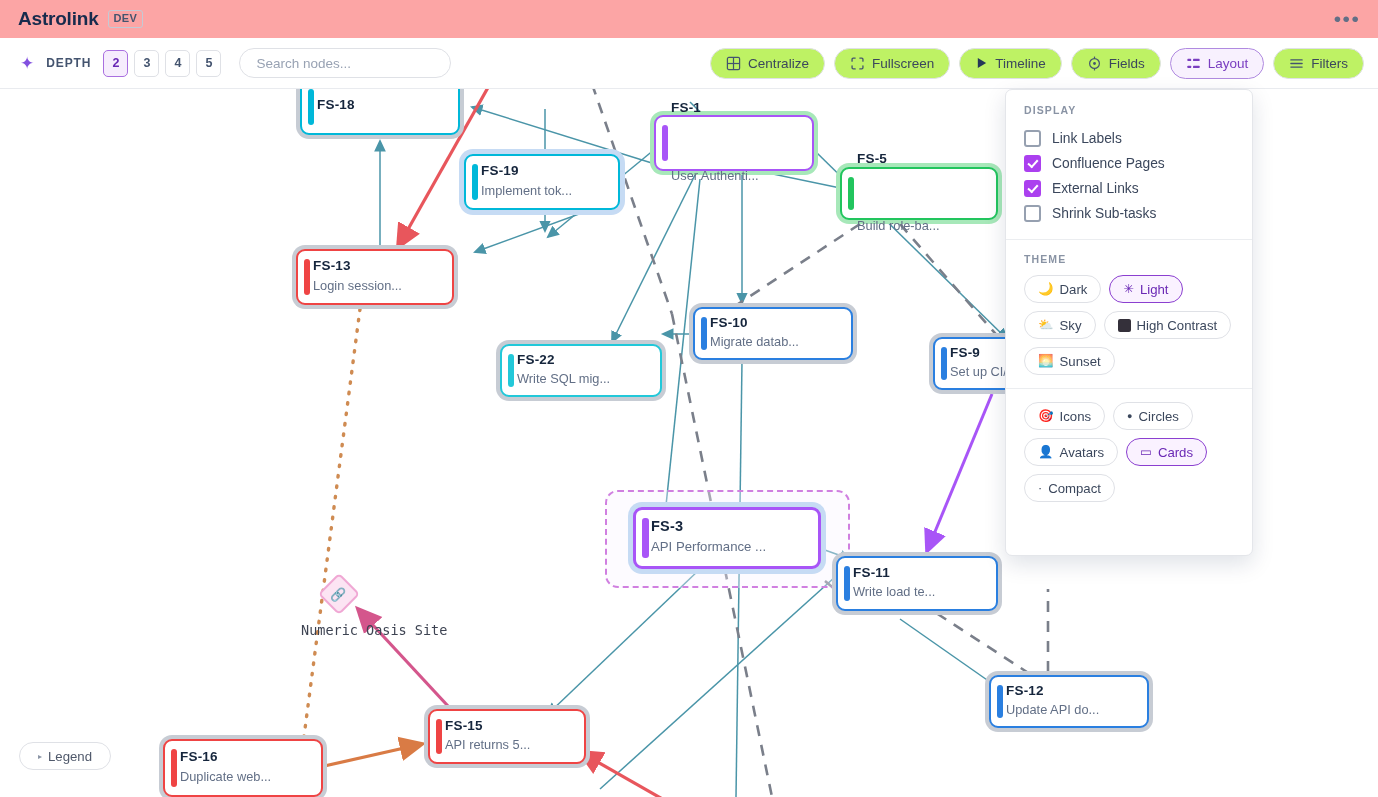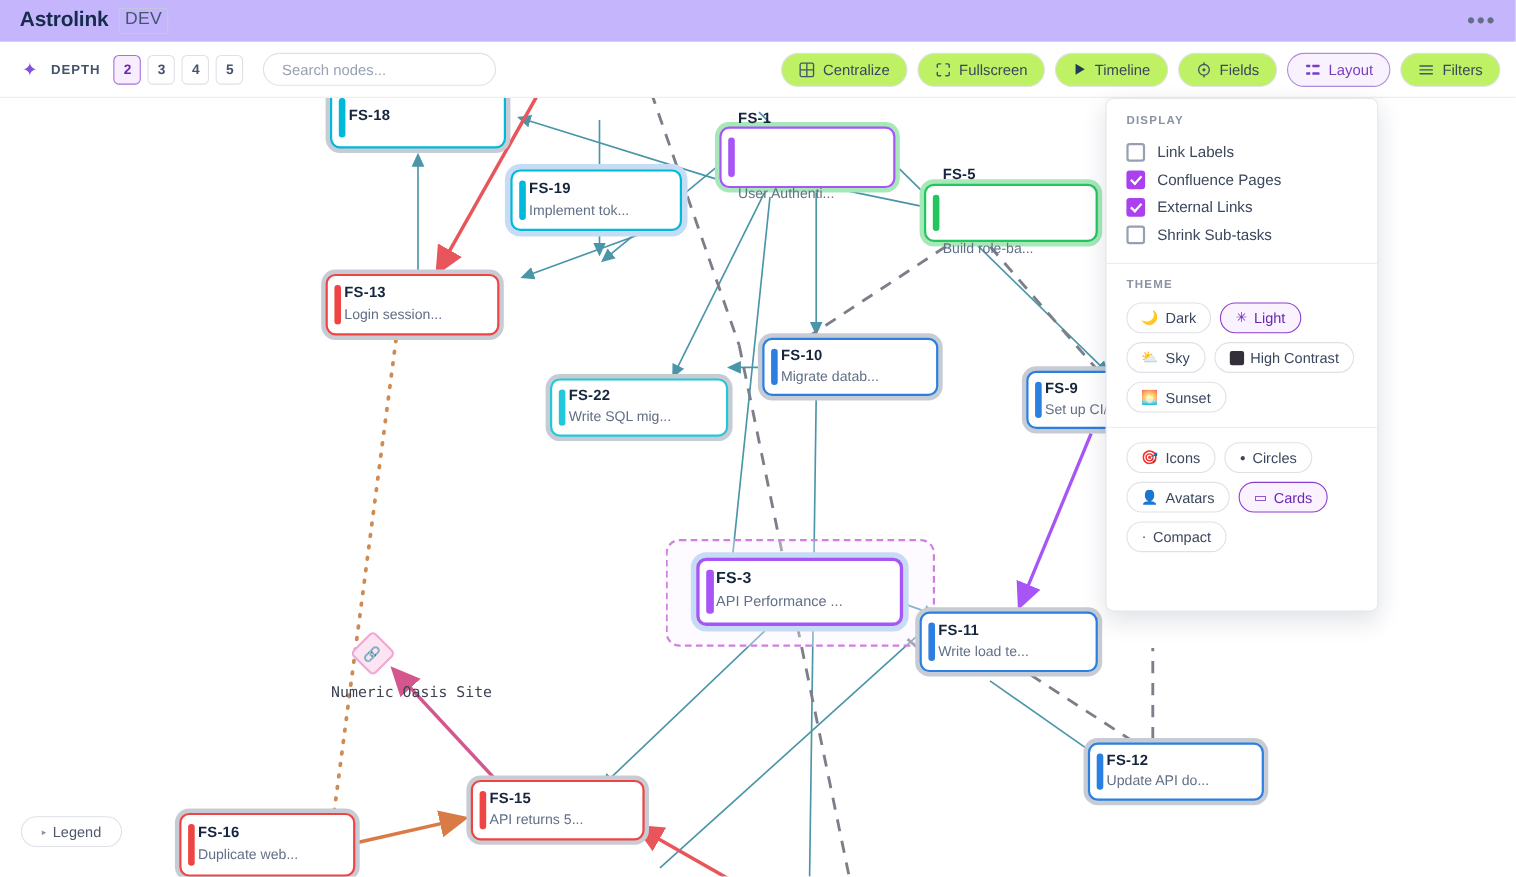--- a/index.html
+++ b/index.html
@@ -8,25 +8,25 @@
     width:1378px; height:797px; overflow:hidden;
     background:#ffffff;
     font-family:"Liberation Sans", sans-serif;
     -webkit-font-smoothing:antialiased;
   }
   #app { position:relative; width:1378px; height:797px; }
 
   
   .titlebar {
     position:absolute; left:0; top:0; width:1378px; height:38px;
-    background:#c4b5fd; display:flex; align-items:center; padding-left:18px;
+    background:#fca5a5; display:flex; align-items:center; padding-left:18px;
   }
   .app-title { font-size:19px; font-weight:bold; color:#172b4d; letter-spacing:-0.2px; }
   .dev-badge {
-    margin-left:9px; font-size:16px; font-weight:normal; color:#44546f;
+    margin-left:9px; font-size:11px; font-weight:bold; color:#44546f;
     border:1px solid #c3cad5; border-radius:3px; padding:1px 5px 2px 5px;
     letter-spacing:0.3px; line-height:1.15;
   }
   .kebab {
     position:absolute; right:16px; top:6px; width:30px; height:26px;
     display:flex; align-items:center; justify-content:center;
     color:#626f86; font-size:21px; letter-spacing:1.5px; line-height:10px;
     cursor:pointer;
   }
 

